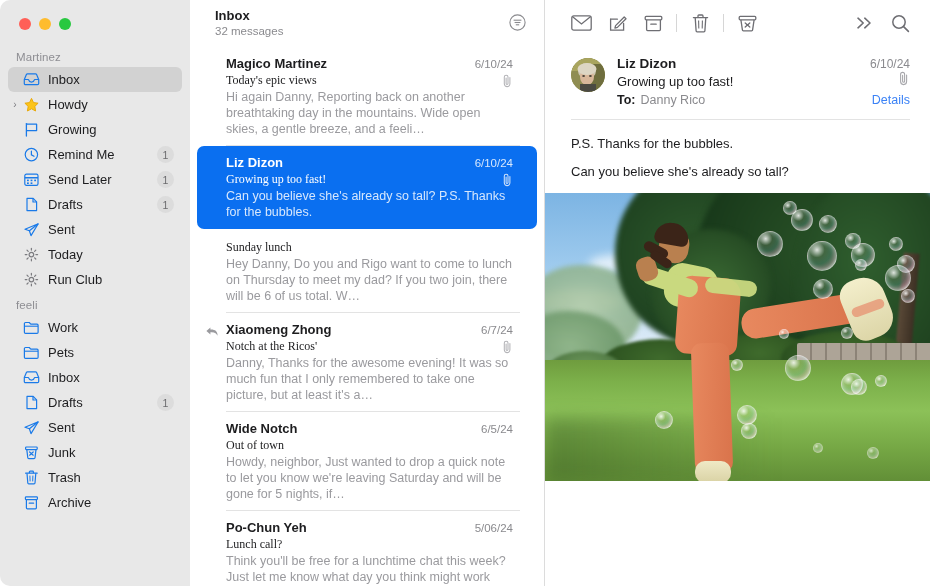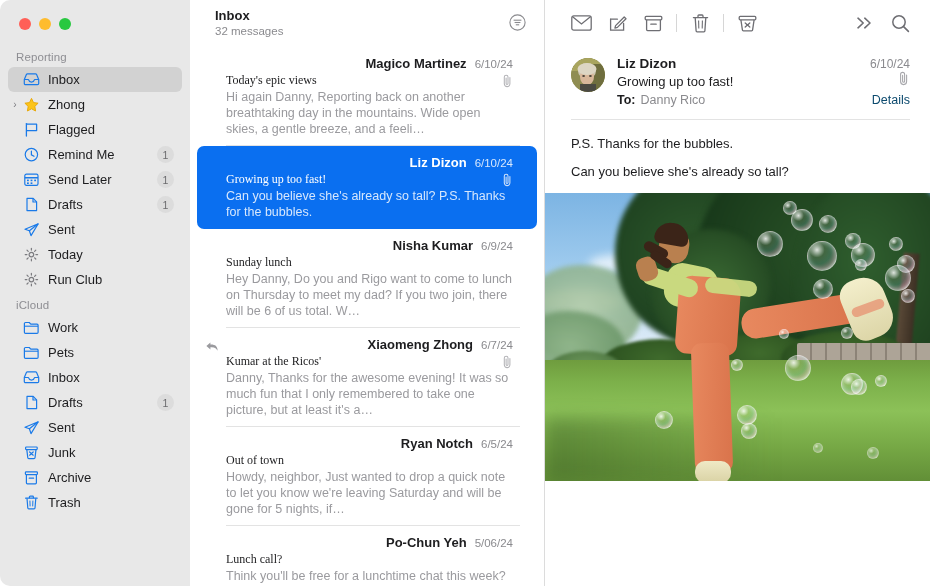--- a/index.html
+++ b/index.html
@@ -117,21 +117,21 @@
     margin: 0 7px;
     border-radius: 7px;
     cursor: default;
   }
   .msg-row .rule {
     position: absolute;
     left: 29px; right: 17px; bottom: 0;
     height: 1px; background: #e3e3e3;
   }
   .msg-row.selected { background: #0a6ff0; }
-  .msg-top { display: flex; justify-content: flex-end; align-items: baseline; }
+  .msg-top { display: flex; justify-content: space-between; align-items: baseline; }
   .msg-from { font-size: 13px; font-weight: bold; color: #1d1d1f; }
   .msg-date { font-size: 11.5px; color: #8a8a8e; flex: 0 0 auto; padding-left: 8px; }
   .msg-subject-row { display: flex; justify-content: space-between; align-items: center; margin-top: 2px; }
   .msg-subject { font-size: 12px; color: #1d1d1f; white-space: nowrap; overflow: hidden; text-overflow: ellipsis; font-family: Liberation Serif, serif; }
   .msg-preview { font-size: 12.5px; color: #9a9a9e; line-height: 16px; margin-top: 1px; }
   .msg-row.selected .msg-from,
   .msg-row.selected .msg-subject { color: #ffffff; }
   .msg-row.selected .msg-date,
   .msg-row.selected .msg-preview { color: #d6e7fd; }
   .clip { flex: 0 0 auto; margin-left: 6px; display: flex; align-items: center; }
@@ -175,21 +175,21 @@
     background: #9a9a60;
   }
   .mh-main { flex: 1; min-width: 0; }
   .mh-row { display: flex; justify-content: space-between; align-items: baseline; }
   .mh-name { font-size: 13.5px; font-weight: bold; color: #1d1d1f; }
   .mh-date { font-size: 12px; color: #8a8a8e; }
   .mh-subject { font-size: 13px; color: #1d1d1f; margin-top: 3px; }
   .mh-to { font-size: 12.5px; margin-top: 4px; }
   .mh-to b { color: #1d1d1f; font-weight: bold; }
   .mh-to span { color: #8a8a8e; margin-left: 5px; }
-  .mh-details { font-size: 12.5px; color: #0c4a6e; }
+  .mh-details { font-size: 12.5px; color: #3b82f6; }
   .mh-clip { display: flex; align-items: center; }
 
   .head-rule {
     height: 1px; background: #e3e3e3;
     margin: 12px 22px 0 26px;
   }
   .body-text {
     padding: 15px 26px 0 26px;
   }
   .body-text p { font-size: 13px; color: #1d1d1f; line-height: 17px; }
@@ -268,47 +268,47 @@
 
 <div id="window">
 
   <div id="sidebar">
     <div class="traffic-lights">
       <span class="tl red"></span>
       <span class="tl yellow"></span>
       <span class="tl green"></span>
     </div>
     <div id="sidebar-groups">
-        <div class="sb-group-title">Reporting</div>
+        <div class="sb-group-title">Martinez</div>
         <div class="sb-item selected">
           <span class="sb-ico">
             <svg width="17" height="15" viewBox="0 0 17 15">
               <path d="M1.3 7.4 L3.4 2.6 a1.2 1.2 0 0 1 1.1 -0.7 H12.5 a1.2 1.2 0 0 1 1.1 0.7 L15.7 7.4 V11.4 a1.2 1.2 0 0 1 -1.2 1.2 H2.5 a1.2 1.2 0 0 1 -1.2 -1.2 Z" fill="none" stroke="#1a7ae8" stroke-width="1.2" stroke-linejoin="round"></path>
               <path d="M1.3 7.5 H5.2 a0.4 0.4 0 0 1 0.4 0.3 a3 3 0 0 0 5.8 0 a0.4 0.4 0 0 1 0.4 -0.3 H15.7" fill="none" stroke="#1a7ae8" stroke-width="1.2" stroke-linejoin="round"></path>
             </svg>
           </span>
           <span class="sb-label">Inbox</span>
         </div>
         <div class="sb-item">
           <span class="sb-disclosure">›</span>
           <span class="sb-ico">
             <svg width="17" height="15" viewBox="0 0 17 15">
               <path d="M8.5 1.4 L10.5 5.6 L15.1 6.2 L11.8 9.4 L12.6 14.0 L8.5 11.8 L4.4 14.0 L5.2 9.4 L1.9 6.2 L6.5 5.6 Z" fill="#fcc419" stroke="#e8a90c" stroke-width="1"></path>
             </svg>
           </span>
-          <span class="sb-label">Zhong</span>
+          <span class="sb-label">Howdy</span>
         </div>
         <div class="sb-item">
           <span class="sb-ico">
             <svg width="17" height="15" viewBox="0 0 17 15">
               <path d="M3.4 1.6 V14.0" stroke="#1a7ae8" stroke-width="1.3" stroke-linecap="round"></path>
               <path d="M3.4 2.2 H13.6 V8.6 H3.4" fill="none" stroke="#1a7ae8" stroke-width="1.3" stroke-linejoin="round"></path>
             </svg>
           </span>
-          <span class="sb-label">Flagged</span>
+          <span class="sb-label">Growing</span>
         </div>
         <div class="sb-item">
           <span class="sb-ico">
             <svg width="17" height="15" viewBox="0 0 17 15">
               <circle cx="8.4" cy="7.6" r="6.2" fill="none" stroke="#1a7ae8" stroke-width="1.2"></circle>
               <path d="M8.4 4.2 V7.8 L11.0 9.3" fill="none" stroke="#1a7ae8" stroke-width="1.2" stroke-linecap="round"></path>
             </svg>
           </span>
           <span class="sb-label">Remind Me</span>
           <span class="sb-badge">1</span>
@@ -378,21 +378,21 @@
                 <line x1="12.9" y1="7.6" x2="14.6" y2="7.6"></line>
                 <line x1="4.0" y1="3.2" x2="5.2" y2="4.4"></line>
                 <line x1="11.6" y1="10.8" x2="12.8" y2="12.0"></line>
                 <line x1="12.8" y1="3.2" x2="11.6" y2="4.4"></line>
                 <line x1="5.2" y1="10.8" x2="4.0" y2="12.0"></line>
               </g>
             </svg>
           </span>
           <span class="sb-label">Run Club</span>
         </div>
-        <div class="sb-group-title">iCloud</div>
+        <div class="sb-group-title">feeli</div>
         <div class="sb-item">
           <span class="sb-ico">
             <svg width="17" height="15" viewBox="0 0 17 15">
               <path d="M1.4 3.6 a1.1 1.1 0 0 1 1.1 -1.1 H6.2 L7.8 4.2 H14.0 a1.1 1.1 0 0 1 1.1 1.1 V12.2 a1.1 1.1 0 0 1 -1.1 1.1 H2.5 a1.1 1.1 0 0 1 -1.1 -1.1 Z" fill="none" stroke="#1a7ae8" stroke-width="1.2" stroke-linejoin="round"></path>
               <line x1="1.6" y1="6.2" x2="15.0" y2="6.2" stroke="#1a7ae8" stroke-width="1.1"></line>
             </svg>
           </span>
           <span class="sb-label">Work</span>
         </div>
         <div class="sb-item">
@@ -434,42 +434,42 @@
         </div>
         <div class="sb-item">
           <span class="sb-ico">
             <svg width="17" height="15" viewBox="0 0 17 15">
               <rect x="2.6" y="2.0" width="11.6" height="2.6" rx="0.8" fill="none" stroke="#1a7ae8" stroke-width="1.2"></rect>
               <path d="M3.8 4.6 L4.8 12.8 a1 1 0 0 0 1 0.9 H11.0 a1 1 0 0 0 1 -0.9 L13.0 4.6" fill="none" stroke="#1a7ae8" stroke-width="1.2"></path>
               <path d="M6.6 7.0 L10.2 10.2 M10.2 7.0 L6.6 10.2" stroke="#1a7ae8" stroke-width="1.2" stroke-linecap="round"></path>
             </svg>
           </span>
           <span class="sb-label">Junk</span>
-        </div>
-        <div class="sb-item">
-          <span class="sb-ico">
-            <svg width="17" height="15" viewBox="0 0 17 15">
-              <rect x="2.4" y="1.8" width="12.0" height="2.8" rx="0.8" fill="none" stroke="#1a7ae8" stroke-width="1.2"></rect>
-              <path d="M3.4 4.6 V12.8 a1 1 0 0 0 1 1 H12.4 a1 1 0 0 0 1 -1 V4.6" fill="none" stroke="#1a7ae8" stroke-width="1.2"></path>
-              <line x1="6.2" y1="8.2" x2="10.6" y2="8.2" stroke="#1a7ae8" stroke-width="1.2" stroke-linecap="round"></line>
-            </svg>
-          </span>
-          <span class="sb-label">Archive</span>
         </div>
         <div class="sb-item">
           <span class="sb-ico">
             <svg width="17" height="15" viewBox="0 0 17 15">
               <path d="M2.6 3.2 H14.2" stroke="#1a7ae8" stroke-width="1.2" stroke-linecap="round"></path>
               <path d="M6.4 3.2 V2.0 a0.8 0.8 0 0 1 0.8 -0.8 H9.6 a0.8 0.8 0 0 1 0.8 0.8 V3.2" fill="none" stroke="#1a7ae8" stroke-width="1.2"></path>
               <path d="M4.0 3.2 L4.8 13.0 a1 1 0 0 0 1 0.9 H11.0 a1 1 0 0 0 1 -0.9 L12.8 3.2" fill="none" stroke="#1a7ae8" stroke-width="1.2"></path>
               <line x1="6.9" y1="5.6" x2="7.1" y2="11.4" stroke="#1a7ae8" stroke-width="1"></line>
               <line x1="9.9" y1="5.6" x2="9.7" y2="11.4" stroke="#1a7ae8" stroke-width="1"></line>
             </svg>
           </span>
           <span class="sb-label">Trash</span>
+        </div>
+        <div class="sb-item">
+          <span class="sb-ico">
+            <svg width="17" height="15" viewBox="0 0 17 15">
+              <rect x="2.4" y="1.8" width="12.0" height="2.8" rx="0.8" fill="none" stroke="#1a7ae8" stroke-width="1.2"></rect>
+              <path d="M3.4 4.6 V12.8 a1 1 0 0 0 1 1 H12.4 a1 1 0 0 0 1 -1 V4.6" fill="none" stroke="#1a7ae8" stroke-width="1.2"></path>
+              <line x1="6.2" y1="8.2" x2="10.6" y2="8.2" stroke="#1a7ae8" stroke-width="1.2" stroke-linecap="round"></line>
+            </svg>
+          </span>
+          <span class="sb-label">Archive</span>
         </div>
       </div>
   </div>
 
   <div id="list">
     <div class="list-header">
       <div class="lh-left">
         <div class="lh-title">Inbox</div>
         <div class="lh-count">32 messages</div>
       </div>
@@ -508,52 +508,48 @@
             <div class="msg-subject">Growing up too fast!</div>
             <span class="clip" style="color:#cfe2fb">
               <svg width="11" height="14" viewBox="0 0 11 14">
                 <path d="M7.9 3.6 V9.8 a2.8 2.8 0 0 1 -5.6 0 V3.0 a1.85 1.85 0 0 1 3.7 0 V9.5 a0.95 0.95 0 0 1 -1.9 0 V4.0" fill="none" stroke="currentColor" stroke-width="1.05" stroke-linecap="round"></path>
               </svg>
             </span>
           </div>
           <div class="msg-preview">Can you believe she's already so tall? P.S. Thanks for the bubbles.</div>
         </div>
         <div class="msg-row">
-          <div class="msg-top">
-            <div class="msg-from">Nisha Kumar</div>
-            <div class="msg-date">6/9/24</div>
-          </div>
           <div class="msg-subject-row">
             <div class="msg-subject">Sunday lunch</div>
           </div>
           <div class="msg-preview">Hey Danny, Do you and Rigo want to come to lunch on Thursday to meet my dad? If you two join, there will be 6 of us total. W…</div>
           <div class="rule"></div>
         </div>
         <div class="msg-row">
           <span class="reply-ico"><svg width="14" height="12" viewBox="0 0 14 12">
               <path d="M5.4 1.6 L1.4 5.0 L5.4 8.4 V6.2 c4.2 -0.4 6.2 1.2 7.2 3.6 C12.6 5.4 10.2 3.4 5.4 3.6 Z" fill="#9a9a9e"></path>
             </svg></span>
           <div class="msg-top">
             <div class="msg-from">Xiaomeng Zhong</div>
             <div class="msg-date">6/7/24</div>
           </div>
           <div class="msg-subject-row">
-            <div class="msg-subject">Kumar at the Ricos'</div>
+            <div class="msg-subject">Notch at the Ricos'</div>
             <span class="clip" style="color:#b3b3b7">
               <svg width="11" height="14" viewBox="0 0 11 14">
                 <path d="M7.9 3.6 V9.8 a2.8 2.8 0 0 1 -5.6 0 V3.0 a1.85 1.85 0 0 1 3.7 0 V9.5 a0.95 0.95 0 0 1 -1.9 0 V4.0" fill="none" stroke="currentColor" stroke-width="1.05" stroke-linecap="round"></path>
               </svg>
             </span>
           </div>
           <div class="msg-preview">Danny, Thanks for the awesome evening! It was so much fun that I only remembered to take one picture, but at least it's a…</div>
           <div class="rule"></div>
         </div>
         <div class="msg-row">
           <div class="msg-top">
-            <div class="msg-from">Ryan Notch</div>
+            <div class="msg-from">Wide Notch</div>
             <div class="msg-date">6/5/24</div>
           </div>
           <div class="msg-subject-row">
             <div class="msg-subject">Out of town</div>
           </div>
           <div class="msg-preview">Howdy, neighbor, Just wanted to drop a quick note to let you know we're leaving Saturday and will be gone for 5 nights, if…</div>
           <div class="rule"></div>
         </div>
         <div class="msg-row">
           <div class="msg-top">

